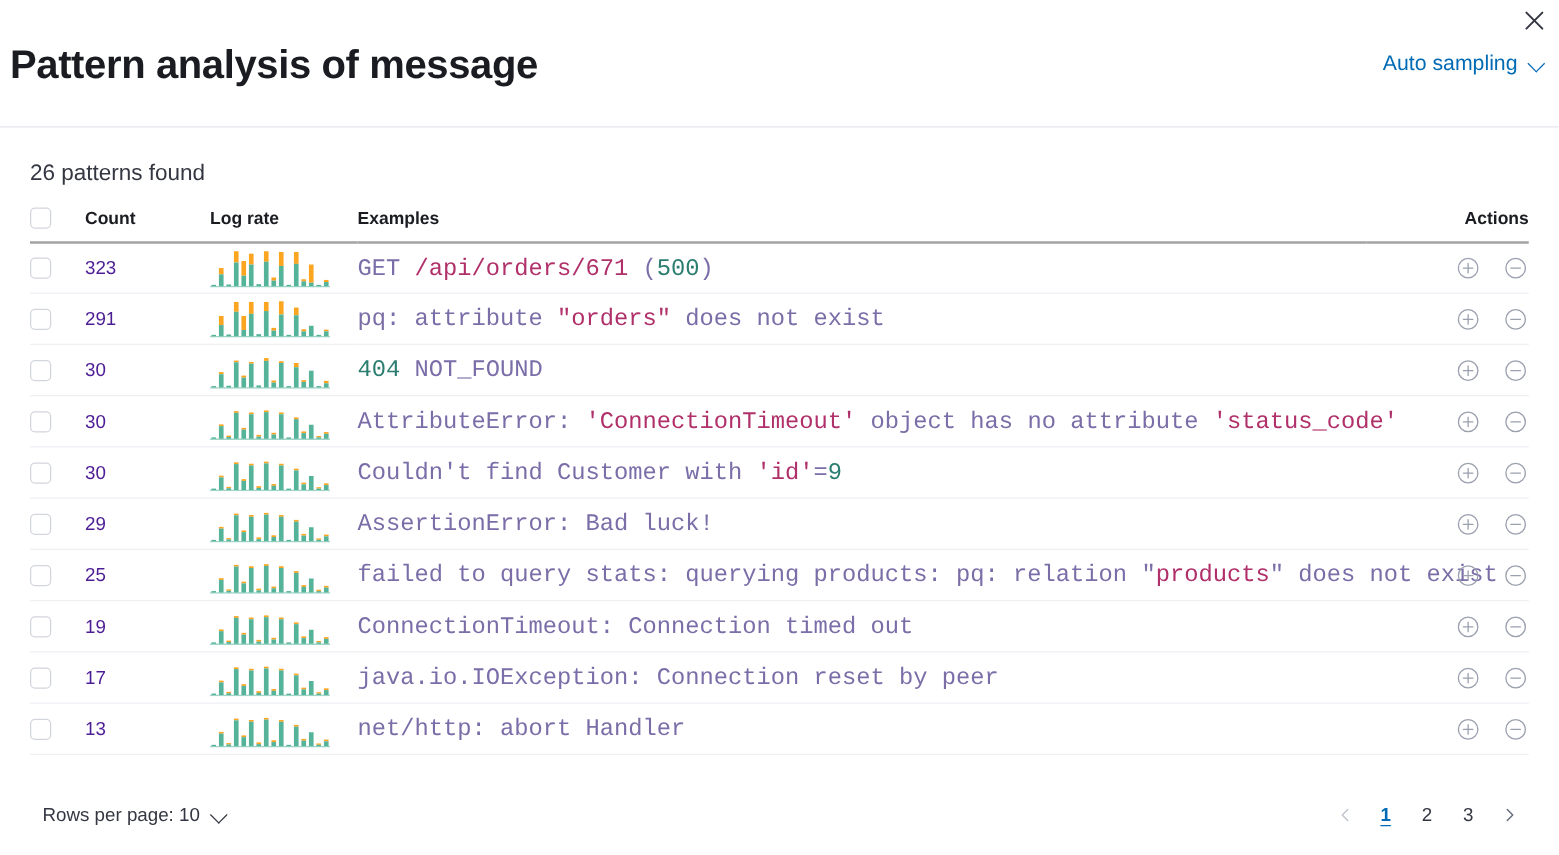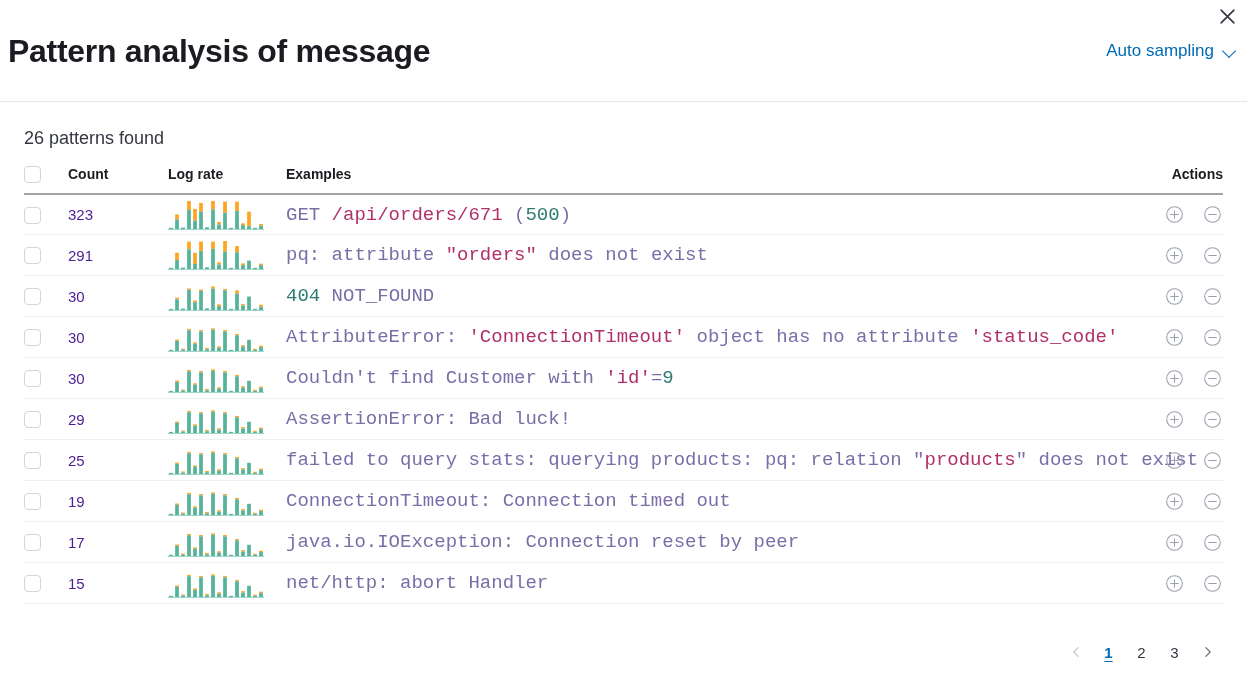--- a/index.html
+++ b/index.html
@@ -647,21 +647,21 @@
             <td class="actions-cell"><button class="icon-btn"><svg width="19" height="19" viewBox="0 0 20 20">
                   <circle cx="10" cy="10" r="8.2" fill="none" stroke="currentColor" stroke-width="1.1"></circle>
                   <path d="M6 10H14M10 6V14" stroke="currentColor" stroke-width="1.1" stroke-linecap="round"></path>
                 </svg></button><button class="icon-btn"><svg width="19" height="19" viewBox="0 0 20 20">
                   <circle cx="10" cy="10" r="8.2" fill="none" stroke="currentColor" stroke-width="1.1"></circle>
                   <path d="M6 10H14" stroke="currentColor" stroke-width="1.1" stroke-linecap="round"></path>
                 </svg></button></td>
           </tr>
           <tr>
             <td><span class="cbox"></span></td>
-            <td class="cell-count">15</td>
+            <td class="cell-count">13</td>
             <td>
               <svg width="96" height="30" viewBox="0 0 96 30" class="spark">
                 <rect x="1.14" width="3.72" y="27.88" height="1.12" fill="#54b399"></rect>
                 <rect x="7.14" width="3.72" y="17.52" height="1.40" fill="#fca521"></rect>
                 <rect x="7.14" width="3.72" y="18.92" height="10.08" fill="#54b399"></rect>
                 <rect x="13.14" width="3.72" y="26.48" height="1.12" fill="#fca521"></rect>
                 <rect x="13.14" width="3.72" y="27.60" height="1.40" fill="#54b399"></rect>
                 <rect x="19.14" width="3.72" y="6.88" height="1.40" fill="#fca521"></rect>
                 <rect x="19.14" width="3.72" y="8.28" height="20.72" fill="#54b399"></rect>
                 <rect x="25.14" width="3.72" y="20.32" height="1.40" fill="#fca521"></rect>
@@ -696,20 +696,24 @@
                 </svg></button><button class="icon-btn"><svg width="19" height="19" viewBox="0 0 20 20">
                   <circle cx="10" cy="10" r="8.2" fill="none" stroke="currentColor" stroke-width="1.1"></circle>
                   <path d="M6 10H14" stroke="currentColor" stroke-width="1.1" stroke-linecap="round"></path>
                 </svg></button></td>
           </tr>
         </tbody>
     </table>
   </div>
 
   <div class="footer">
+    <button class="rows-per-page">
+      <span>Rows per page: 10</span>
+      <span class="chev"></span>
+    </button>
     <div class="pagination" id="pagination">
         <button class="pg-btn pg-arrow disabled">
           <svg width="14" height="14" viewBox="0 0 16 16" fill="none">
             <path d="M10.5 3L5.5 8l5 5" stroke="currentColor" stroke-width="1.4" stroke-linecap="round" stroke-linejoin="round"></path>
           </svg>
         </button>
         <button class="pg-btn active">1</button>
         <button class="pg-btn">2</button>
         <button class="pg-btn">3</button>
         <button class="pg-btn pg-arrow">

